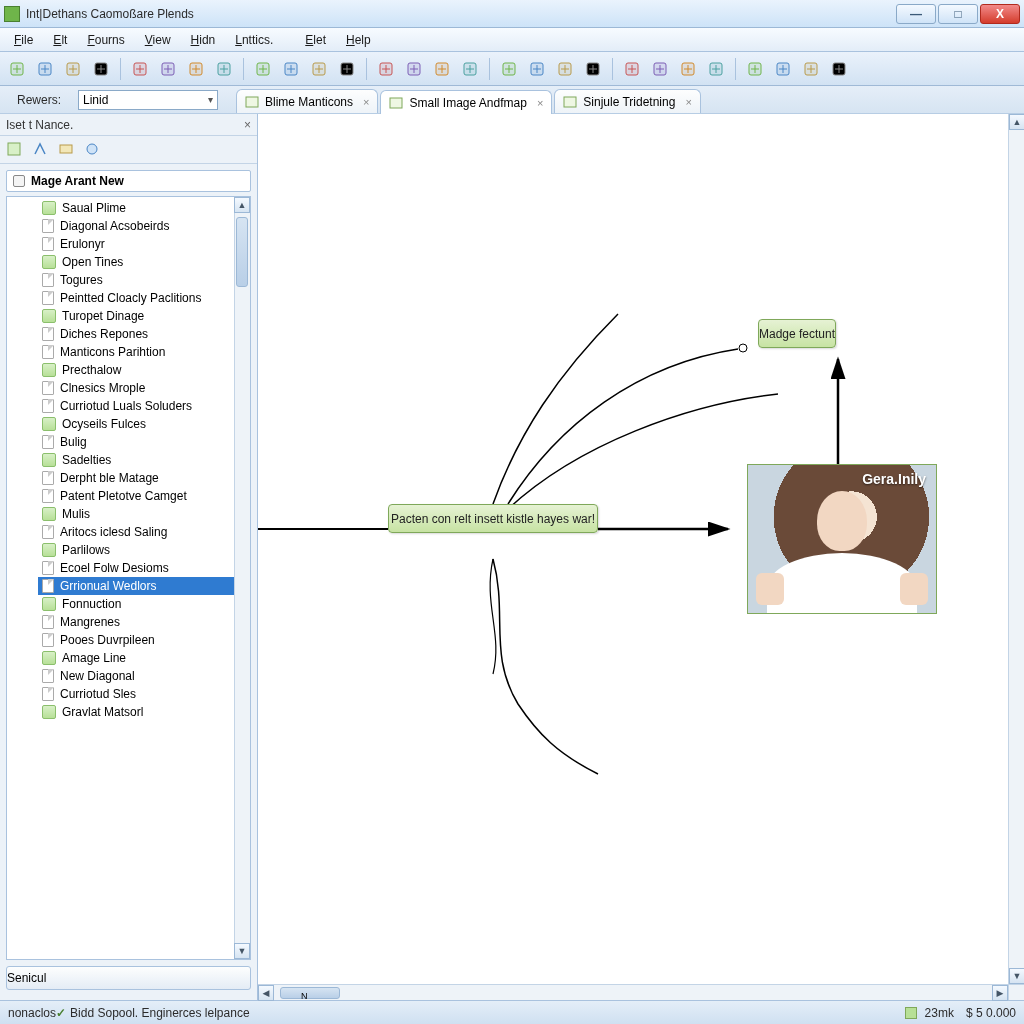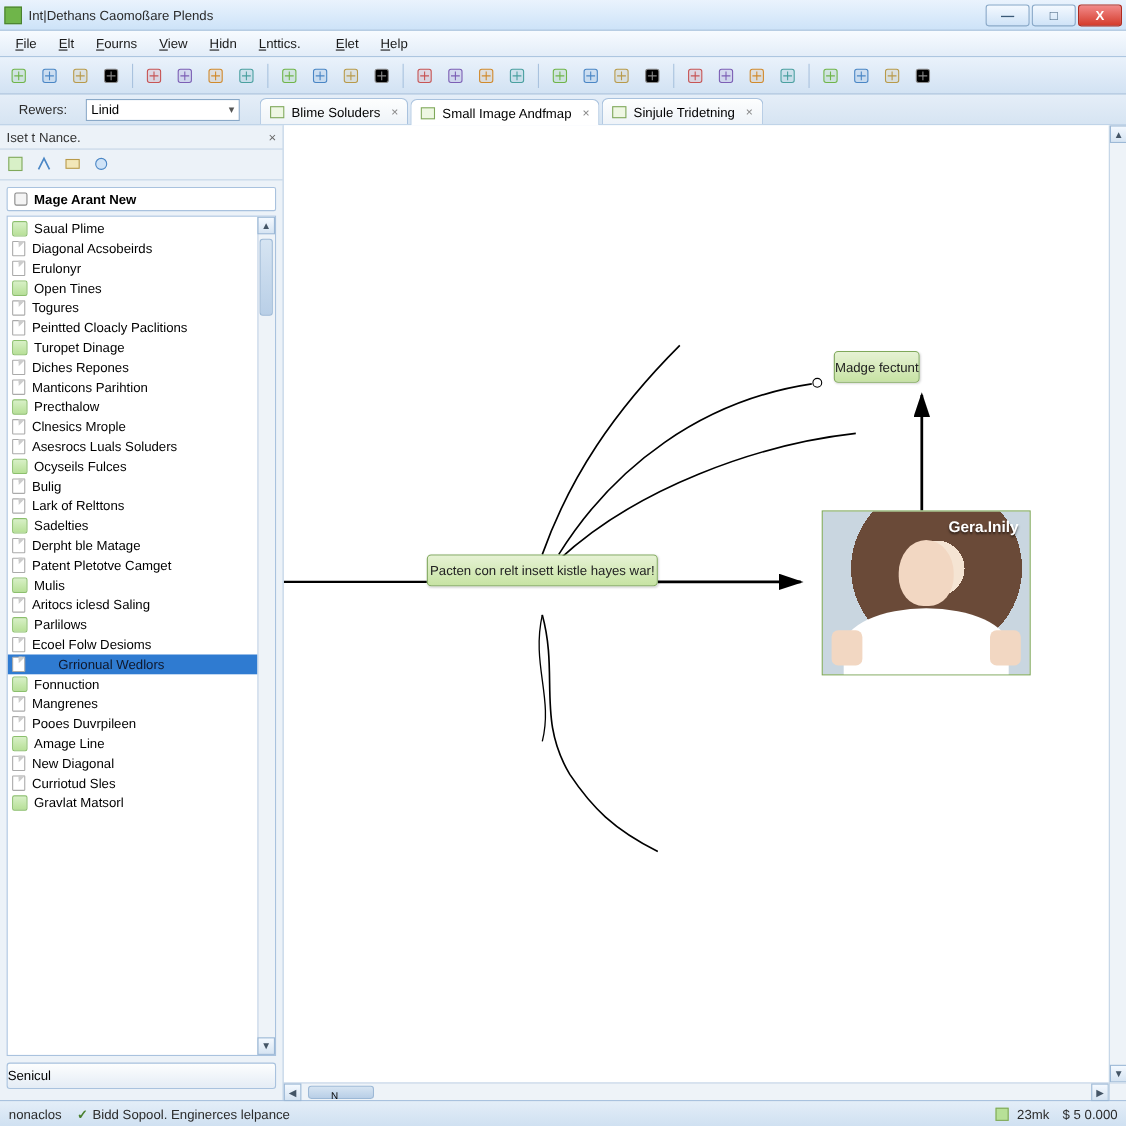--- a/index.html
+++ b/index.html
@@ -39,22 +39,22 @@
 .workspace { display:flex; height:calc(1024px - 28px - 24px - 34px - 28px - 24px); }
 .sidebar { width:258px; background:#ecf2f8; border-right:1px solid #a9c2de; display:flex; flex-direction:column; }
 .side-head { height:22px; display:flex; align-items:center; padding:0 6px; border-bottom:1px solid #c3d4e6; color:#333; }
 .side-head .x { margin-left:auto; color:#666; }
 .side-toolbar { height:28px; display:flex; align-items:center; gap:8px; padding:0 6px; border-bottom:1px solid #c3d4e6; }
 .side-toolbar .st-btn { width:18px;height:18px; }
 .side-title-box { margin:6px 6px 4px 6px; height:22px; background:#fff; border:1px solid #a9c2de; display:flex; align-items:center; padding:0 6px; font-weight:bold; border-radius:2px; }
 .side-title-box .knob { width:12px;height:12px;border:1px solid #888;border-radius:2px;margin-right:6px;background:#f4f4f4; }
 .tree-wrap { position:relative; flex:1; margin:0 6px 6px 6px; background:#fff; border:1px solid #a9c2de; overflow:hidden; }
 .tree { position:absolute; inset:0; overflow-y:auto; overflow-x:hidden; padding:2px 0; }
-.tree-item { display:flex; align-items:center; height:18px; padding:0 4px; }
-.tree-item.sel { background:#2f7bd1; color:#0f172a;gap:24px; }
+.tree-item { display:flex; align-items:center; height:18px; padding:0 4px;margin-left:31px; }
+.tree-item.sel { background:#2f7bd1; color:#ffffff; }
 .tree-icon { width:14px;height:14px;margin-right:6px;border:1px solid #8bbf6c;background:linear-gradient(#d8f0c7,#b7e097);border-radius:2px; }
 .tree-doc { width:12px;height:14px;margin-right:6px;border:1px solid #aaa;background:#fff;border-radius:1px;position:relative; }
 .tree-doc:after{content:"";position:absolute;right:-1px;top:-1px;border:3px solid transparent;border-left-color:#ccc;border-top-color:#ccc;}
 .tree-scroll-track { position:absolute; right:0; top:0; bottom:0; width:16px; background:#eef3f8; border-left:1px solid #c3d4e6; }
 .tree-scroll-thumb { position:absolute; right:2px; top:20px; width:12px; height:70px; background:linear-gradient(#d6e4f2,#b9cfe7); border:1px solid #9cb8d6; border-radius:3px; }
 .tree-scroll-btn { position:absolute; right:0; width:16px; height:16px; background:linear-gradient(#f4f9ff,#d6e4f2); border:1px solid #9cb8d6; text-align:center; font-size:9px; line-height:14px; color:#456; }
 .tree-scroll-btn.up { top:0; }
 .tree-scroll-btn.down { bottom:0; }
 .side-bottom-btn { margin:auto 6px 10px 6px; height:24px; background:linear-gradient(#fdfefe,#e4ecf5); border:1px solid #a9c2de; border-radius:3px; line-height:22px; }
 
@@ -75,21 +75,21 @@
 .img-node { position:absolute; width:190px; height:150px; border:1px solid #7fa85a; background:radial-gradient(circle at 55% 35%, #f5e4d3 0 18%, #6a4a38 18% 55%, #c9d6e0 55% 100%); overflow:hidden; }
 .img-node .caption { position:absolute; top:6px; right:10px; color:#fff; font-weight:bold; font-size:14px; text-shadow:0 1px 2px rgba(0,0,0,.6); }
 .img-node .face { position:absolute; left:50%; top:38%; width:50px; height:60px; background:#f2d7c2; border-radius:50% 50% 45% 45%; transform:translate(-50%,-50%); }
 .img-node .hair { position:absolute; left:50%; top:40%; width:130px; height:130px; background:#3f2c22; border-radius:50%; transform:translate(-50%,-50%); z-index:-1; }
 .img-node .shirt { position:absolute; left:50%; bottom:-10px; width:150px; height:70px; background:#fff; border-radius:50% 50% 0 0; transform:translateX(-50%);}
 .img-node .hand { position:absolute; bottom:8px; width:28px;height:32px;background:#f2d7c2;border-radius:6px; }
 .img-node .hand.l{left:8px;} .img-node .hand.r{right:8px;}
 svg.edges { position:absolute; inset:0; width:100%; height:100%; }
 
 
-.statusbar { height:24px; background:linear-gradient(#e4eef8,#cfe0f1); border-top:1px solid #a9c2de; display:flex; align-items:center; padding:0 8px; gap:14px; color:#2b2b2b; }
+.statusbar { height:24px; background:linear-gradient(#e4eef8,#cfe0f1); border-top:1px solid #a9c2de; display:flex; align-items:center; padding:0 8px; color:#2b2b2b; }
 .statusbar .cell { display:flex; align-items:center; gap:4px; }
 .statusbar .right { margin-left:auto; display:flex; gap:12px; }
 .chk { color:#4a8030; font-weight:bold; }
 </style>
 </head>
 <body>
 
 <div class="titlebar">
   <div class="app-icon"></div>
   <span class="title-text">Int|Dethans Caomoßare Plends</span>
@@ -349,21 +349,21 @@
   <span class="rewers-label">Rewers:</span>
   <div class="rewers-combo">
     <span>Linid</span>
     <span class="caret">▾</span>
   </div>
   <div class="tabs-holder" id="tabs">
       <div class="tab">
         <span class="tab-icon"><svg width="14" height="14">
             <rect x="1" y="2" width="12" height="10" fill="#eef7e3" stroke="#7fa85a"></rect>
           </svg></span>
-        <span>Blime Soluders</span>
+        <span>Blime Manticons</span>
         <span class="tab-close">×</span>
       </div>
       <div class="tab active">
         <span class="tab-icon"><svg width="14" height="14">
             <rect x="1" y="2" width="12" height="10" fill="#eef7e3" stroke="#7fa85a"></rect>
           </svg></span>
         <span>Small Image Andfmap</span>
         <span class="tab-close">×</span>
       </div>
       <div class="tab">
@@ -442,33 +442,29 @@
           <div class="tree-item">
             <span class="tree-icon"></span>
             <span>Precthalow</span>
           </div>
           <div class="tree-item">
             <span class="tree-doc"></span>
             <span>Clnesics Mrople</span>
           </div>
           <div class="tree-item">
             <span class="tree-doc"></span>
-            <span>Asesrocs Luals Soluders</span>
+            <span>Curriotud Luals Soluders</span>
           </div>
           <div class="tree-item">
             <span class="tree-icon"></span>
             <span>Ocyseils Fulces</span>
           </div>
           <div class="tree-item">
             <span class="tree-doc"></span>
             <span>Bulig</span>
-          </div>
-          <div class="tree-item">
-            <span class="tree-doc"></span>
-            <span>Lark of Relttons</span>
           </div>
           <div class="tree-item">
             <span class="tree-icon"></span>
             <span>Sadelties</span>
           </div>
           <div class="tree-item">
             <span class="tree-doc"></span>
             <span>Derpht ble Matage</span>
           </div>
           <div class="tree-item">

